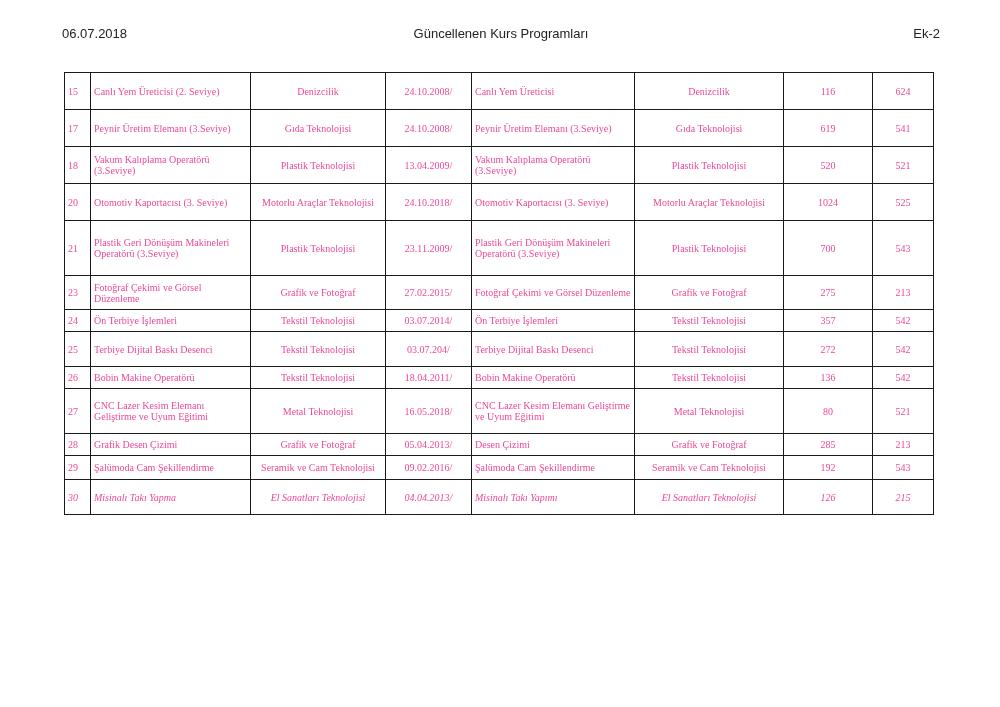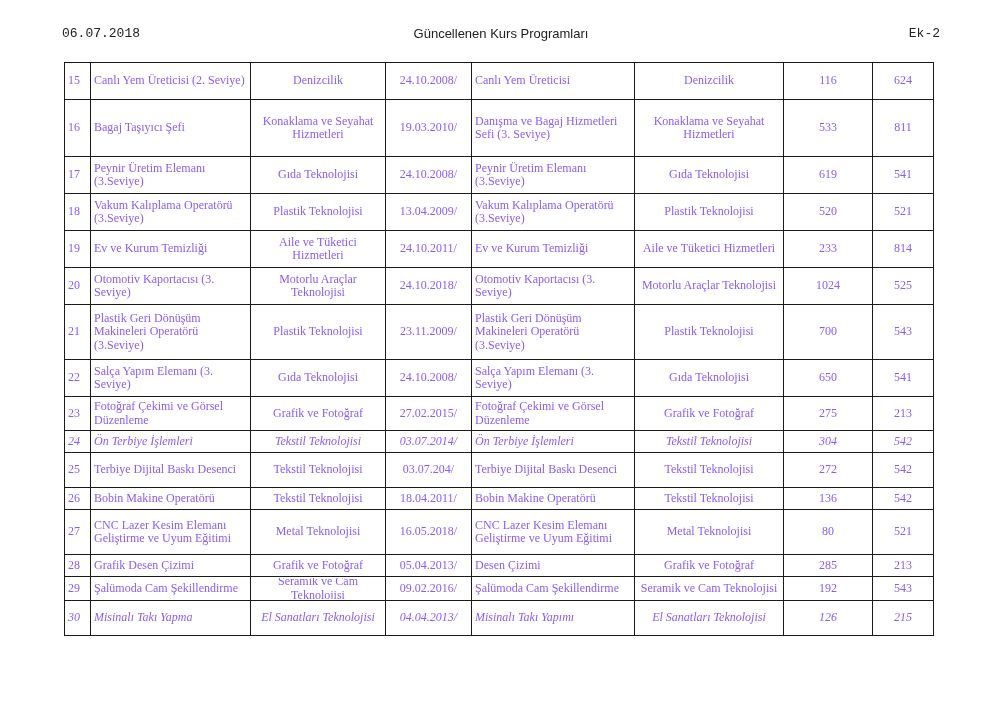--- a/index.html
+++ b/index.html
@@ -7,26 +7,26 @@
     width:1000px;height:707px;position:relative;overflow:hidden;
     font-family:"Liberation Serif", serif;color:#1a1a1a;
   }
   
   .page-header{
     position:absolute;top:26px;left:62px;right:60px;
     display:flex;justify-content:space-between;align-items:baseline;
     font-family:"Liberation Sans", sans-serif;font-size:13px;color:#222;
   }
   .page-header .title{position:absolute;left:0;right:0;text-align:center;}
-  .page-header .hdr-date,.page-header .hdr-annex{position:relative;z-index:2;background:transparent;font-family:Liberation Mono, monospace;}
+  .page-header .hdr-date,.page-header .hdr-annex{position:relative;z-index:2;background:transparent;}
   
   table.course-table{
-    position:absolute;left:64px;top:62px;width:869px;
+    position:absolute;left:64px;top:72px;width:869px;
     border-collapse:collapse;table-layout:fixed;
-    font-size:12px;line-height:1.1;color:#8b5cf6;
+    font-size:10px;line-height:1.1;color:#ec4899;
   }
   table.course-table td{
     border:1px solid #1a1a1a;
     padding:1px 3px;
     overflow:hidden;
     vertical-align:middle;
   }
   td.c-no{vertical-align:bottom;text-align:left;padding:0 0 1px 2px;}
   td.c-name1{vertical-align:bottom;text-align:left;}
   td.c-name2{vertical-align:middle;text-align:left;}
@@ -61,30 +61,20 @@
       <tr style="height: 37px;">
         <td class="c-no">15</td>
         <td class="c-name1">Canlı Yem Üreticisi (2. Seviye)</td>
         <td class="c-field">Denizcilik</td>
         <td class="c-date">24.10.2008/</td>
         <td class="c-name2">Canlı Yem Üreticisi</td>
         <td class="c-field">Denizcilik</td>
         <td class="c-num">116</td>
         <td class="c-num">624</td>
       </tr>
-      <tr style="height: 57px;">
-        <td class="c-no">16</td>
-        <td class="c-name1">Bagaj Taşıyıcı Şefi</td>
-        <td class="c-field">Konaklama ve Seyahat Hizmetleri</td>
-        <td class="c-date">19.03.2010/</td>
-        <td class="c-name2">Danışma ve Bagaj Hizmetleri Sefi (3. Seviye)</td>
-        <td class="c-field">Konaklama ve Seyahat Hizmetleri</td>
-        <td class="c-num">533</td>
-        <td class="c-num">811</td>
-      </tr>
       <tr style="height: 37px;">
         <td class="c-no">17</td>
         <td class="c-name1">Peynir Üretim Elemanı (3.Seviye)</td>
         <td class="c-field">Gıda Teknolojisi</td>
         <td class="c-date">24.10.2008/</td>
         <td class="c-name2">Peynir Üretim Elemanı (3.Seviye)</td>
         <td class="c-field">Gıda Teknolojisi</td>
         <td class="c-num">619</td>
         <td class="c-num">541</td>
       </tr>
@@ -92,77 +82,57 @@
         <td class="c-no">18</td>
         <td class="c-name1">Vakum Kalıplama Operatörü (3.Seviye)</td>
         <td class="c-field">Plastik Teknolojisi</td>
         <td class="c-date">13.04.2009/</td>
         <td class="c-name2">Vakum Kalıplama Operatörü (3.Seviye)</td>
         <td class="c-field">Plastik Teknolojisi</td>
         <td class="c-num">520</td>
         <td class="c-num">521</td>
       </tr>
       <tr style="height: 37px;">
-        <td class="c-no">19</td>
-        <td class="c-name1">Ev ve Kurum Temizliği</td>
-        <td class="c-field">Aile ve Tüketici Hizmetleri</td>
-        <td class="c-date">24.10.2011/</td>
-        <td class="c-name2">Ev ve Kurum Temizliği</td>
-        <td class="c-field">Aile ve Tüketici Hizmetleri</td>
-        <td class="c-num">233</td>
-        <td class="c-num">814</td>
-      </tr>
-      <tr style="height: 37px;">
         <td class="c-no">20</td>
         <td class="c-name1">Otomotiv Kaportacısı (3. Seviye)</td>
         <td class="c-field">Motorlu Araçlar Teknolojisi</td>
         <td class="c-date">24.10.2018/</td>
         <td class="c-name2">Otomotiv Kaportacısı (3. Seviye)</td>
         <td class="c-field">Motorlu Araçlar Teknolojisi</td>
         <td class="c-num">1024</td>
         <td class="c-num">525</td>
       </tr>
       <tr style="height: 55px;">
         <td class="c-no">21</td>
         <td class="c-name1">Plastik Geri Dönüşüm Makineleri Operatörü (3.Seviye)</td>
         <td class="c-field">Plastik Teknolojisi</td>
         <td class="c-date">23.11.2009/</td>
         <td class="c-name2">Plastik Geri Dönüşüm Makineleri Operatörü (3.Seviye)</td>
         <td class="c-field">Plastik Teknolojisi</td>
         <td class="c-num">700</td>
         <td class="c-num">543</td>
       </tr>
-      <tr style="height: 37px;">
-        <td class="c-no">22</td>
-        <td class="c-name1">Salça Yapım Elemanı (3. Seviye)</td>
-        <td class="c-field">Gıda Teknolojisi</td>
-        <td class="c-date">24.10.2008/</td>
-        <td class="c-name2">Salça Yapım Elemanı (3. Seviye)</td>
-        <td class="c-field">Gıda Teknolojisi</td>
-        <td class="c-num">650</td>
-        <td class="c-num">541</td>
-      </tr>
       <tr style="height: 34px;">
         <td class="c-no">23</td>
         <td class="c-name1">Fotoğraf Çekimi ve Görsel Düzenleme</td>
         <td class="c-field">Grafik ve Fotoğraf</td>
         <td class="c-date">27.02.2015/</td>
         <td class="c-name2">Fotoğraf Çekimi ve Görsel Düzenleme</td>
         <td class="c-field">Grafik ve Fotoğraf</td>
         <td class="c-num">275</td>
         <td class="c-num">213</td>
       </tr>
-      <tr style="height: 22px; font-style: italic;">
+      <tr style="height: 22px;">
         <td class="c-no">24</td>
         <td class="c-name1">Ön Terbiye İşlemleri</td>
         <td class="c-field">Tekstil Teknolojisi</td>
         <td class="c-date">03.07.2014/</td>
         <td class="c-name2">Ön Terbiye İşlemleri</td>
         <td class="c-field">Tekstil Teknolojisi</td>
-        <td class="c-num">304</td>
+        <td class="c-num">357</td>
         <td class="c-num">542</td>
       </tr>
       <tr style="height: 35px;">
         <td class="c-no">25</td>
         <td class="c-name1">Terbiye Dijital Baskı Desenci</td>
         <td class="c-field">Tekstil Teknolojisi</td>
         <td class="c-date">03.07.204/</td>
         <td class="c-name2">Terbiye Dijital Baskı Desenci</td>
         <td class="c-field">Tekstil Teknolojisi</td>
         <td class="c-num">272</td>

